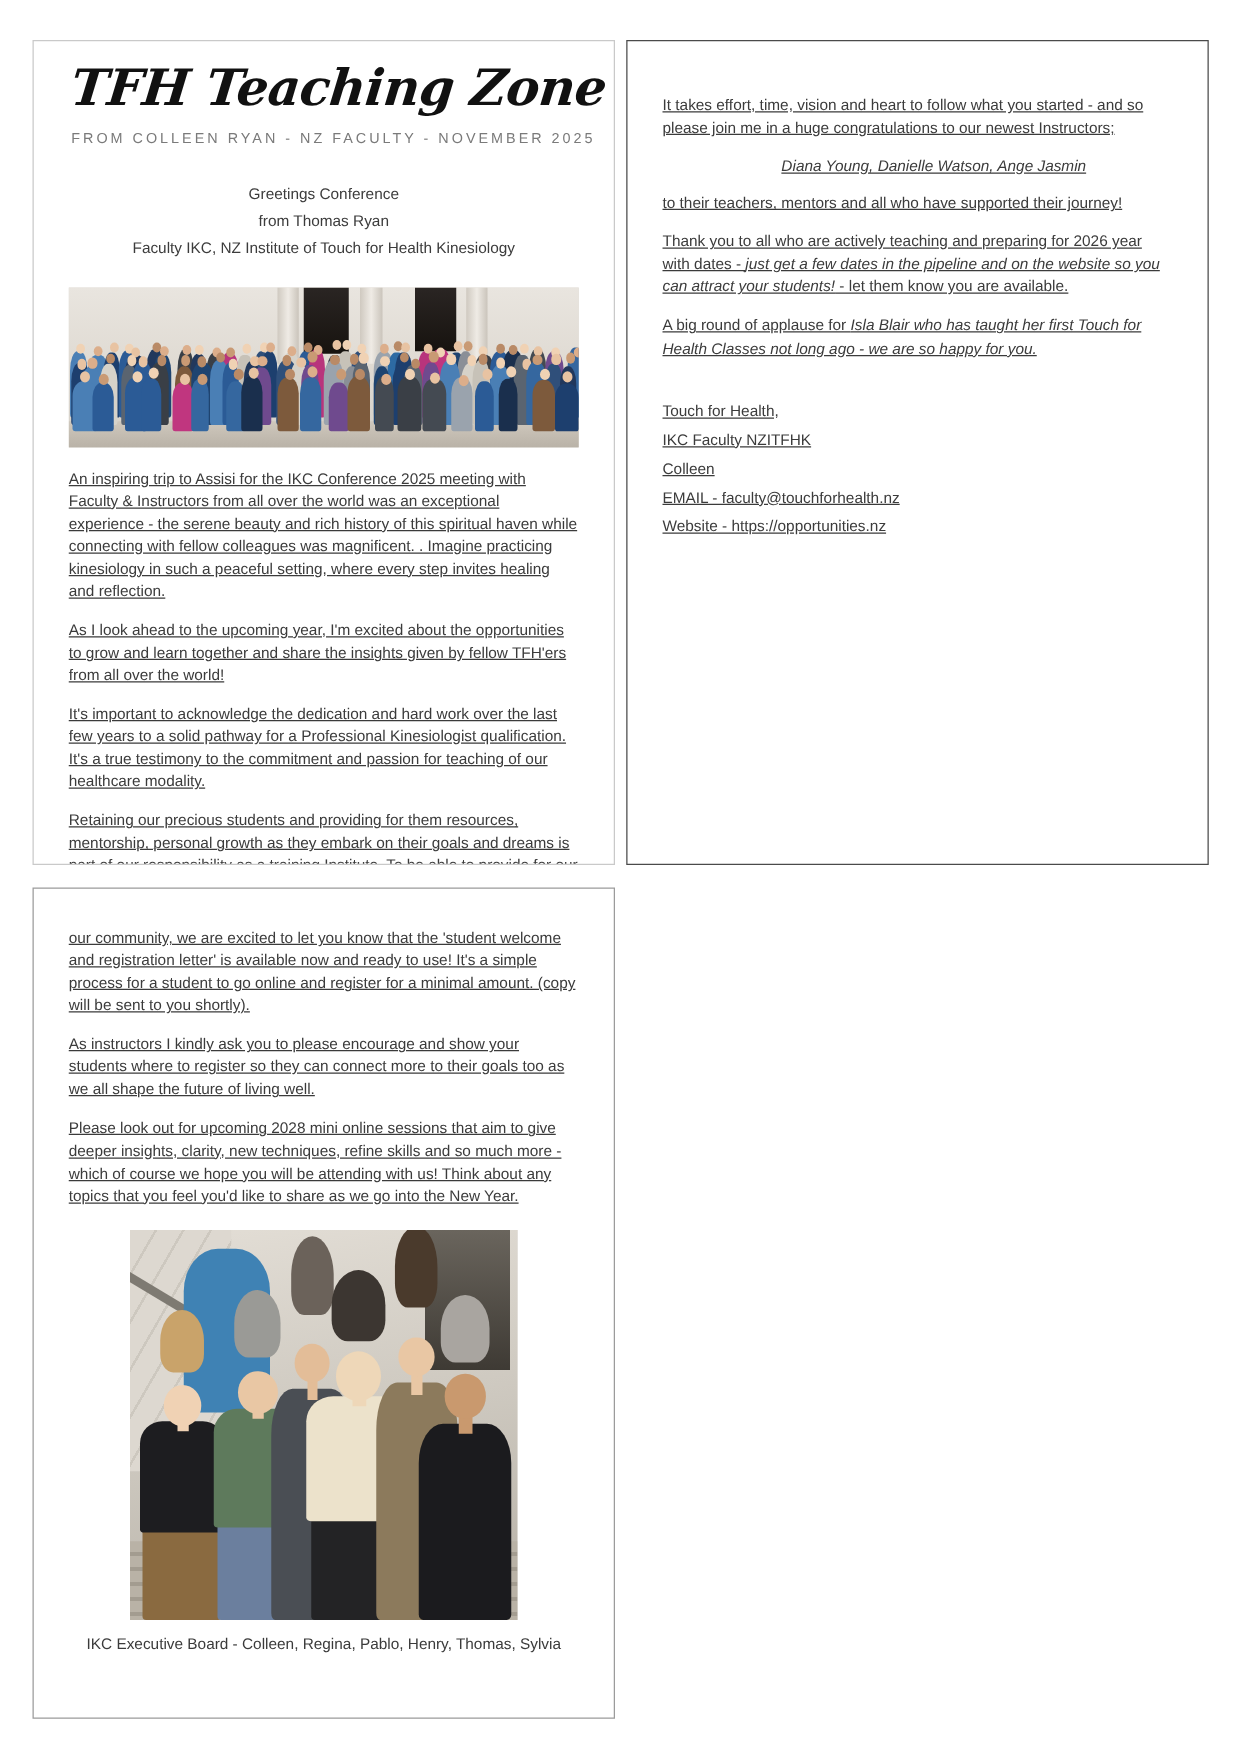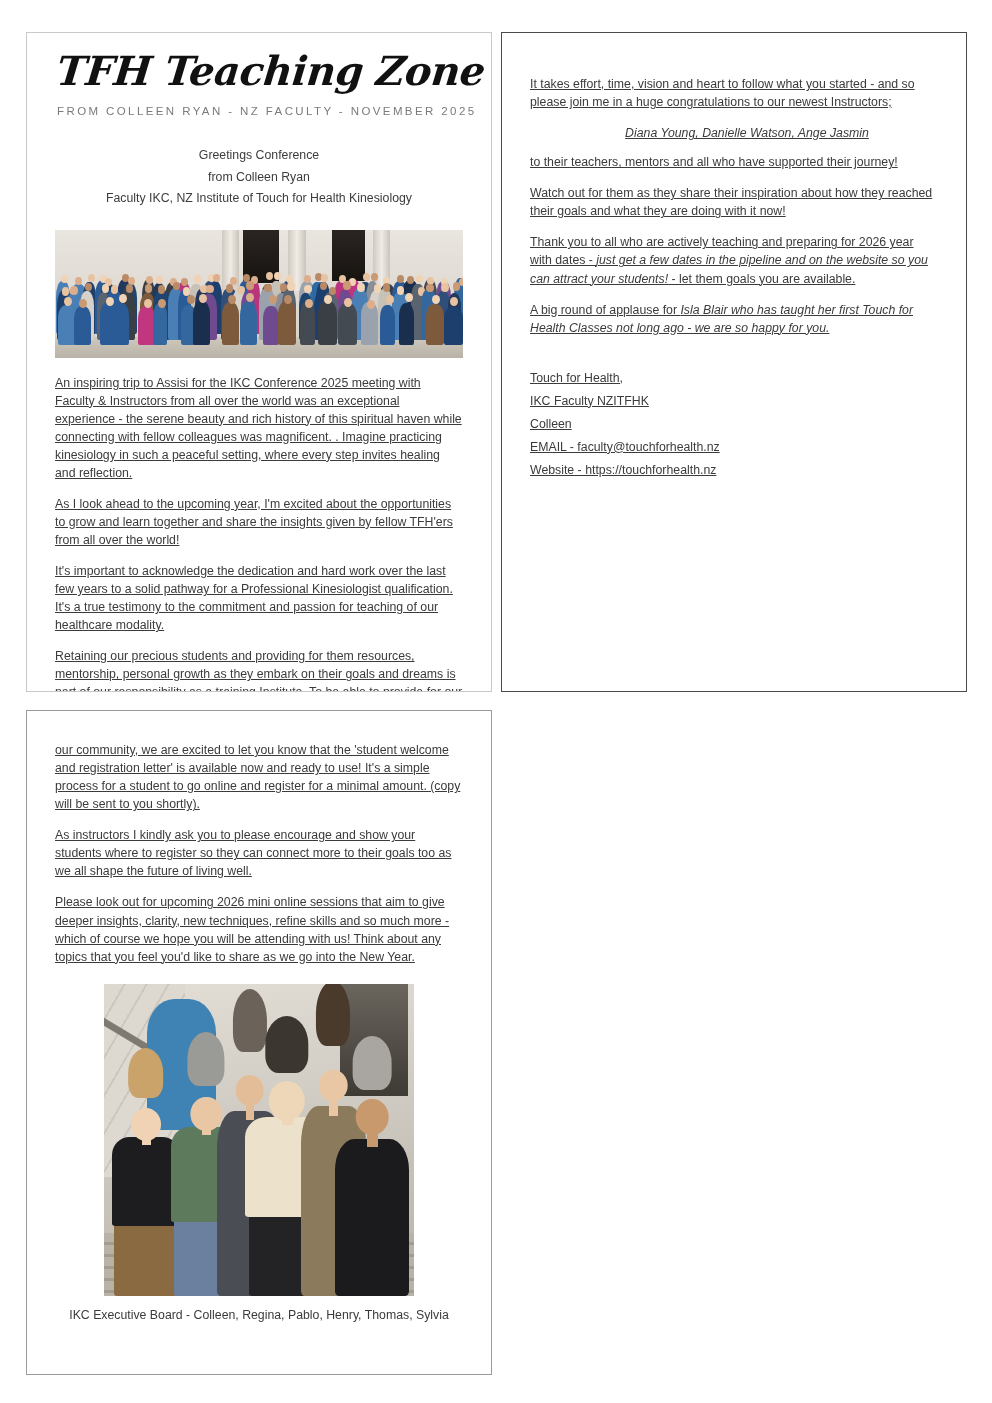--- a/index.html
+++ b/index.html
@@ -216,21 +216,21 @@
 
 <div class="page page-1">
 
   <div class="masthead">
     <div class="masthead-title">TFH Teaching Zone</div>
     <div class="masthead-sub">FROM COLLEEN RYAN - NZ FACULTY -  NOVEMBER 2025</div>
   </div>
 
   <div class="greeting">
     <div>Greetings Conference</div>
-    <div>from Colleen Ryan</div>
+    <div>from Thomas Ryan</div>
     <div>Faculty IKC, NZ Institute of Touch for Health Kinesiology</div>
   </div>
 
   <div class="photo-1">
     <div class="ph1-wall"></div>
     <div class="ph1-door d1"></div>
     <div class="ph1-door d2"></div>
     <div class="ph1-col c1"></div>
     <div class="ph1-col c2"></div>
     <div class="ph1-col c3"></div>
@@ -417,41 +417,40 @@
 
 <div class="page page-2">
   <div class="body-col" style="padding-top:42px;">
 
     <p class="para">It takes effort, time, vision and heart to follow what you started - and so please join me in a huge congratulations to our newest Instructors;</p>
 
     <p class="names-line">Diana Young, Danielle Watson, Ange Jasmin</p>
 
     <p class="para">to their teachers, mentors and all who have supported their journey!</p>
 
-    <p class="para">Watch out for them as they share their inspiration about how they reached their goals and what they are doing with it now!</p>
-
-    <p class="para"><span>Thank you to all who are actively teaching and preparing for 2026 year with dates - </span><em>just get a few dates in the pipeline and on the website so you can attract your students!</em><span> - let them goals you are available.</span></p>
+
+    <p class="para"><span>Thank you to all who are actively teaching and preparing for 2026 year with dates - </span><em>just get a few dates in the pipeline and on the website so you can attract your students!</em><span> - let them know you are available.</span></p>
 
     <p class="para"><span>A big round of applause for </span><em>Isla Blair who has taught her first Touch for Health Classes not long ago - we are so happy for you.</em></p>
 
     <div class="signature">
       <div>Touch for Health,</div>
       <div>IKC Faculty NZITFHK</div>
       <div>Colleen</div>
       <div>EMAIL - faculty@touchforhealth.nz</div>
-      <div>Website - https://touchforhealth.nz</div>
+      <div>Website - https://opportunities.nz</div>
     </div>
   </div>
 </div>
 
 <div class="page page-3">
   <div class="body-col" style="padding-top:30px;">
     <p class="para">our community, we are excited to let you know that the 'student welcome and registration letter' is available now and ready to use! It's a simple process for a student to go online and register for a minimal amount. (copy will be sent to you shortly).</p>
     <p class="para">As instructors I kindly ask you to please encourage and show your students where to register so they can connect more to their goals too as we all shape the future of living well.</p>
-    <p class="para">Please look out for upcoming 2026 mini online sessions that aim to give deeper insights, clarity, new techniques, refine skills and so much more - which of course we hope you will be attending with us! Think about any topics that you feel you'd like to share as we go into the New Year.</p>
+    <p class="para">Please look out for upcoming 2028 mini online sessions that aim to give deeper insights, clarity, new techniques, refine skills and so much more - which of course we hope you will be attending with us! Think about any topics that you feel you'd like to share as we go into the New Year.</p>
   </div>
 
   <div class="photo-2">
     <div class="ph2-bg"></div>
     <div class="ph2-wallpanel"></div>
     <div class="ph2-doorway"></div>
     <div class="ph2-rail"></div>
     <div class="ph2-back"></div>
     <div class="ph2-steps"></div>
     <div id="board" style="position:absolute;inset:0;">

